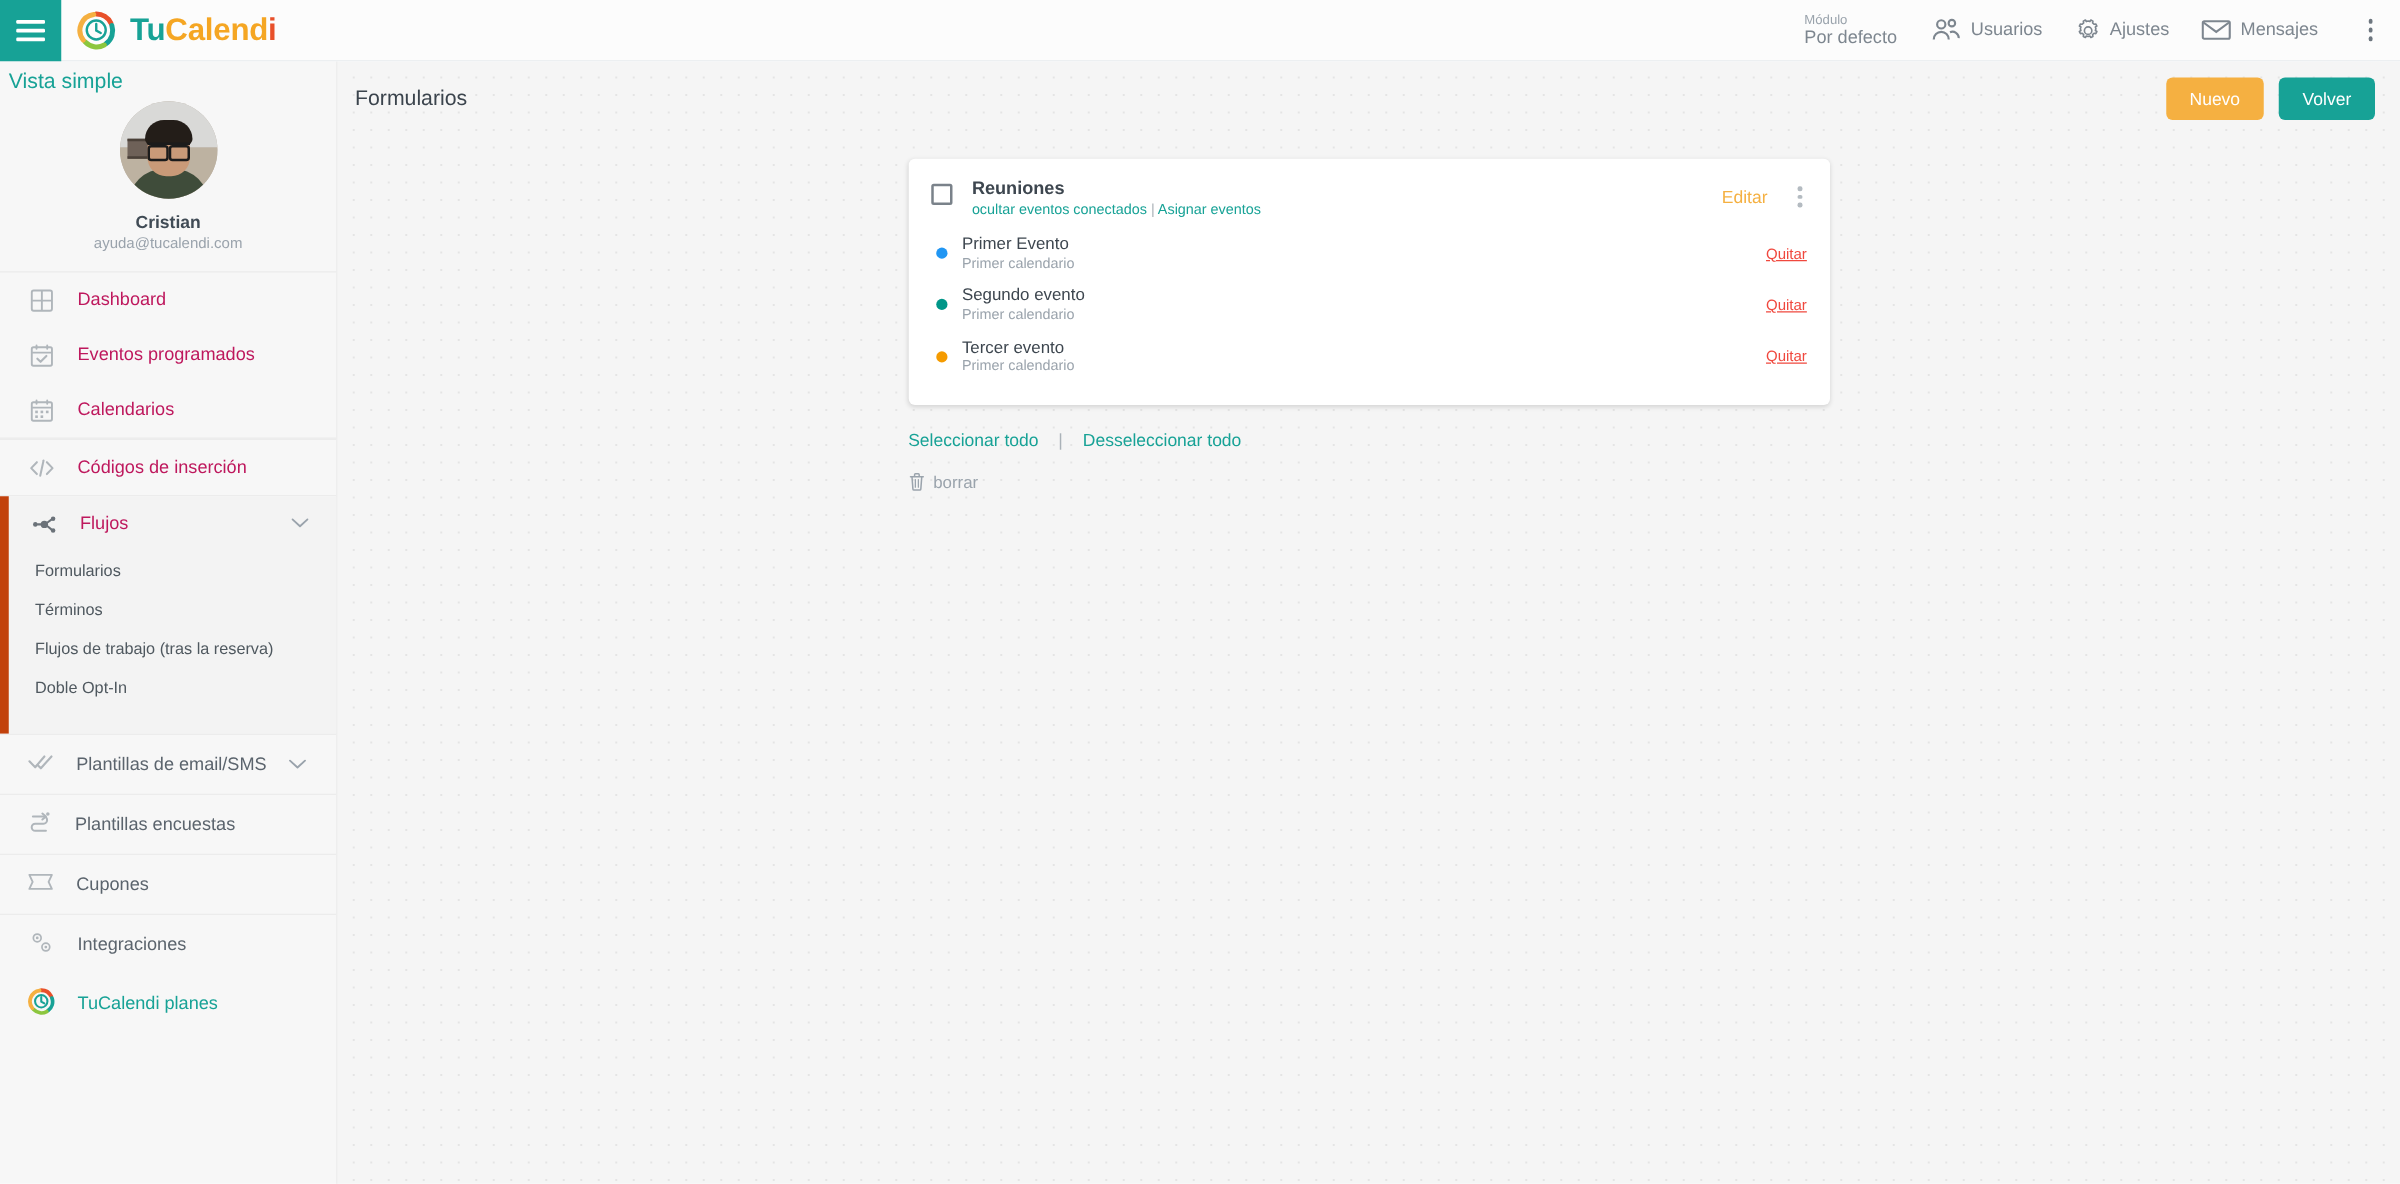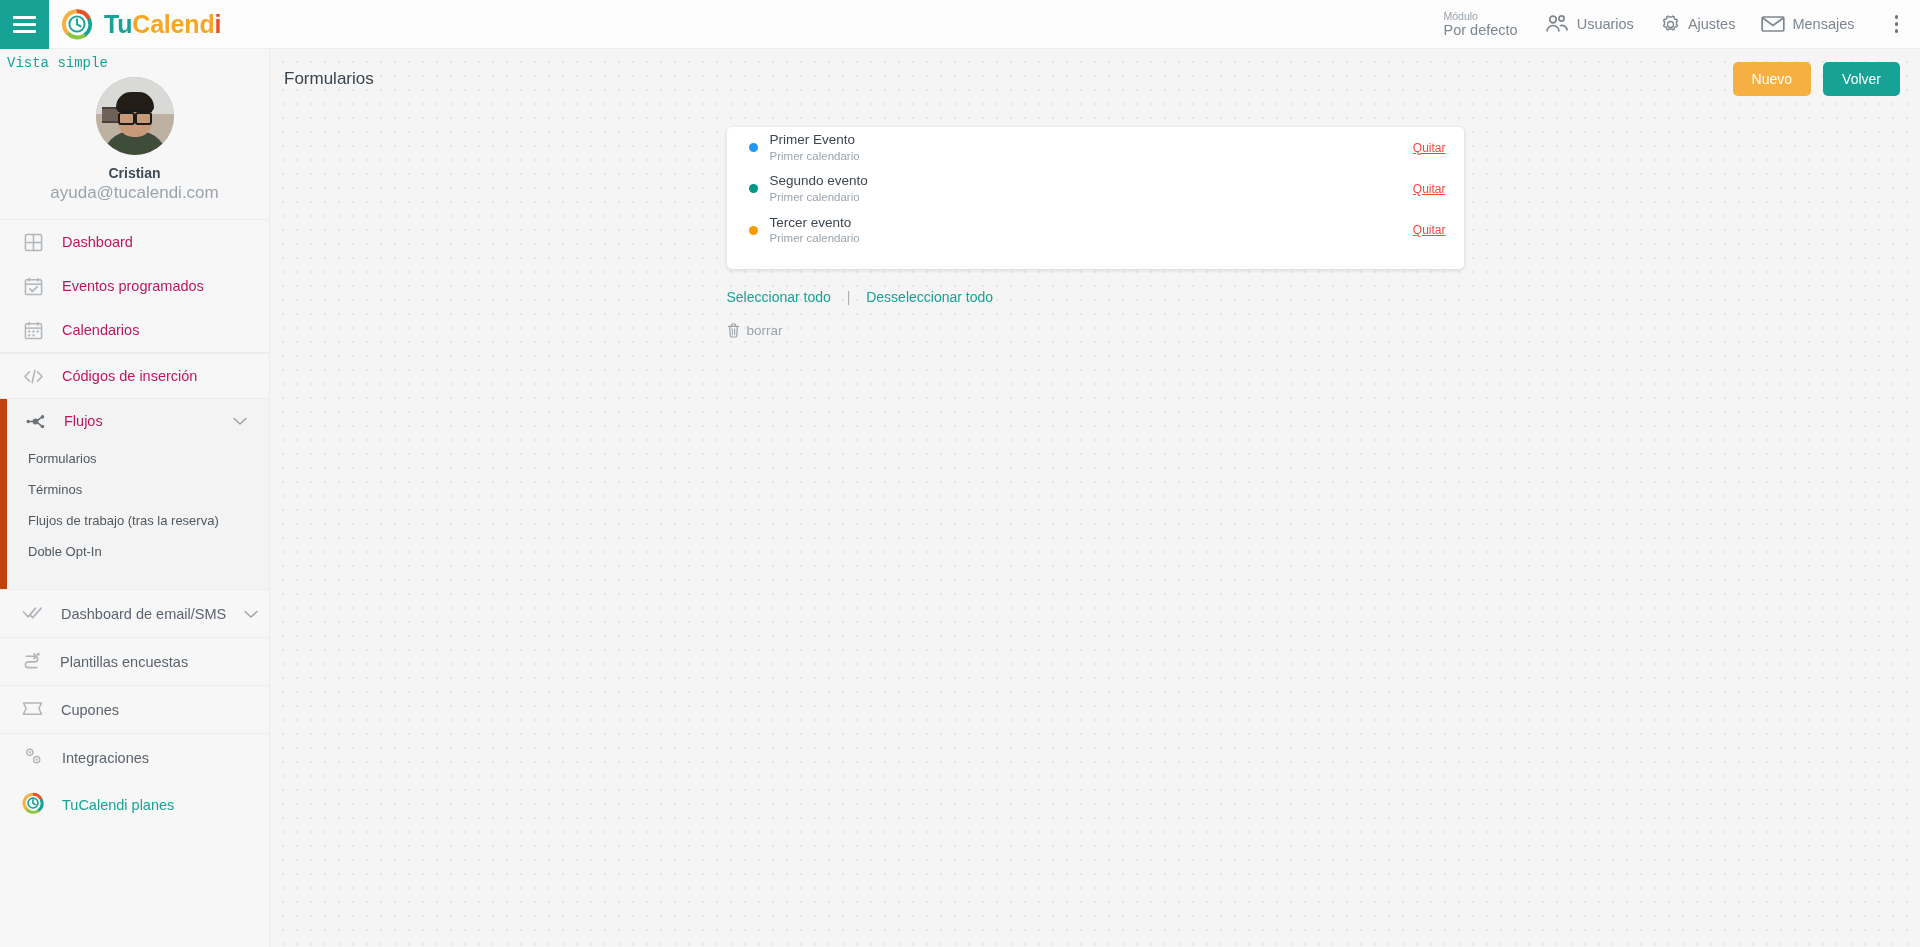--- a/index.html
+++ b/index.html
@@ -67,22 +67,22 @@
   
   .sidebar {
     position: absolute; top: 49px; left: 0;
     width: 270px; height: 898px;
     background: #f7f7f7;
     border-right: 1px solid #ececec;
     overflow: hidden;
     z-index: 10;
   }
   .vista-simple {
-    color: #17a296; font-size: 14px;
-    padding: 6px 0 0 7px; cursor: pointer; font-family: Liberation Mono, monospace;
+    color: #17a296; font-size: 17px;
+    padding: 6px 0 0 7px; cursor: pointer;
   }
   .profile { text-align: center; padding: 6px 0 16px; }
   .avatar {
     width: 78px; height: 78px; border-radius: 50%;
     margin: 0 auto; overflow: hidden;
     background: #b9b0a4; position: relative;
   }
   .avatar .sky { position: absolute; inset: 0 0 52% 0; background: #d9d9d7; }
   .avatar .wall { position: absolute; top: 48%; left: 0; right: 0; bottom: 0; background: #bdb2a1; }
   .avatar .shirt {
@@ -110,21 +110,21 @@
   .avatar .glasses::after { right: 0; }
   .avatar .books {
     position: absolute; top: 30px; left: 6px;
     width: 22px; height: 16px; background: #6e6158;
     border-top: 2px solid #4a4038; border-bottom: 2px solid #4a4038;
   }
   .profile-name {
     font-size: 14px; font-weight: bold; color: #404b55;
     margin-top: 10px;
   }
-  .profile-mail { font-size: 17px; color: #9aa3ac; margin-top: 2px; }
+  .profile-mail { font-size: 12px; color: #9aa3ac; margin-top: 2px; }
 
   .nav { display: block; }
   .nav-sep { height: 1px; background: #ececec; margin: 0 0 0 0; }
   .nav-item {
     display: flex; align-items: center; height: 44px;
     padding-left: 22px; cursor: pointer; gap: 18px;
     color: #be185d; font-size: 14.5px; position: relative;
   }
   .nav-item .nico {
     width: 22px; height: 22px; flex: 0 0 auto;
@@ -396,21 +396,21 @@
 
     <div class="nav-sep"></div>
 
     <div class="nav-bottom-item">
       <span class="nico">
         <svg width="21" height="17" viewBox="0 0 22 18">
           <path d="M1.5 8.5 L6.4 13.6 L14.2 4.4" fill="none" stroke="#b0b6bb" stroke-width="1.8" stroke-linecap="round" stroke-linejoin="round"></path>
           <path d="M8.4 11.6 L11.2 14.4 L20.2 4.4" fill="none" stroke="#b0b6bb" stroke-width="1.8" stroke-linecap="round" stroke-linejoin="round"></path>
         </svg>
       </span>
-      <span>Dashboard de email/SMS</span>
+      <span>Plantillas de email/SMS</span>
       <span class="chev">
         <svg width="14" height="9" viewBox="0 0 14 9">
             <path d="M1 1.5 L7 7 L13 1.5" fill="none" stroke="#9aa3ac" stroke-width="1.5" stroke-linecap="round" stroke-linejoin="round"></path>
           </svg>
       </span>
     </div>
 
     <div class="nav-sep"></div>
 
     <div class="nav-bottom-item">
@@ -472,20 +472,39 @@
     <div class="page-title">Formularios</div>
     <div class="header-actions">
       <button class="btn btn-new">Nuevo</button>
       <button class="btn btn-back">Volver</button>
     </div>
   </div>
 
   <div class="card-wrap">
 
     <div class="card">
+      <div class="card-head">
+        <div class="chk"></div>
+        <div class="card-head-text">
+          <div class="card-title">Reuniones</div>
+          <div class="card-sublinks">
+            <a>ocultar eventos conectados</a>
+            <span>|</span>
+            <a>Asignar eventos</a>
+          </div>
+        </div>
+        <div class="card-head-right">
+          <div class="edit-link">Editar</div>
+          <div class="kebab-card">
+            <i></i>
+            <i></i>
+            <i></i>
+          </div>
+        </div>
+      </div>
 
       <div class="ev-row">
         <span class="ev-dot" style="background:#2196f3"></span>
         <div class="ev-texts">
           <div class="ev-name">Primer Evento</div>
           <div class="ev-cal">Primer calendario</div>
         </div>
         <div class="ev-remove">Quitar</div>
       </div>
 

